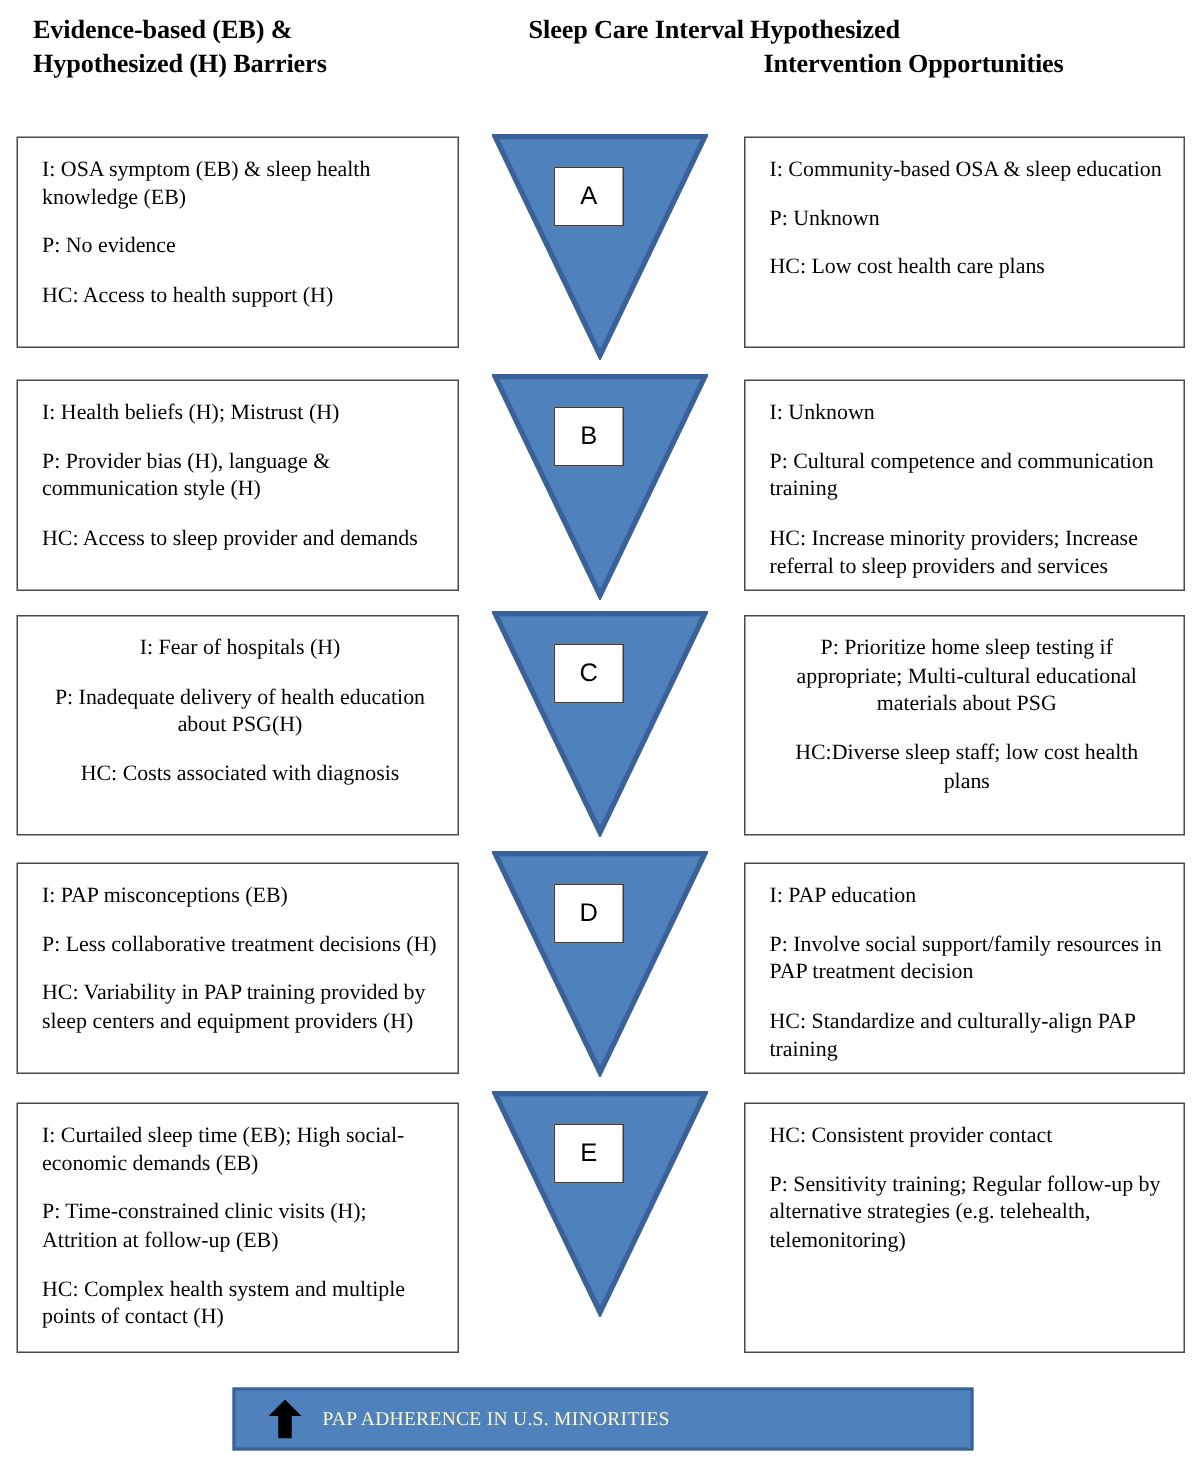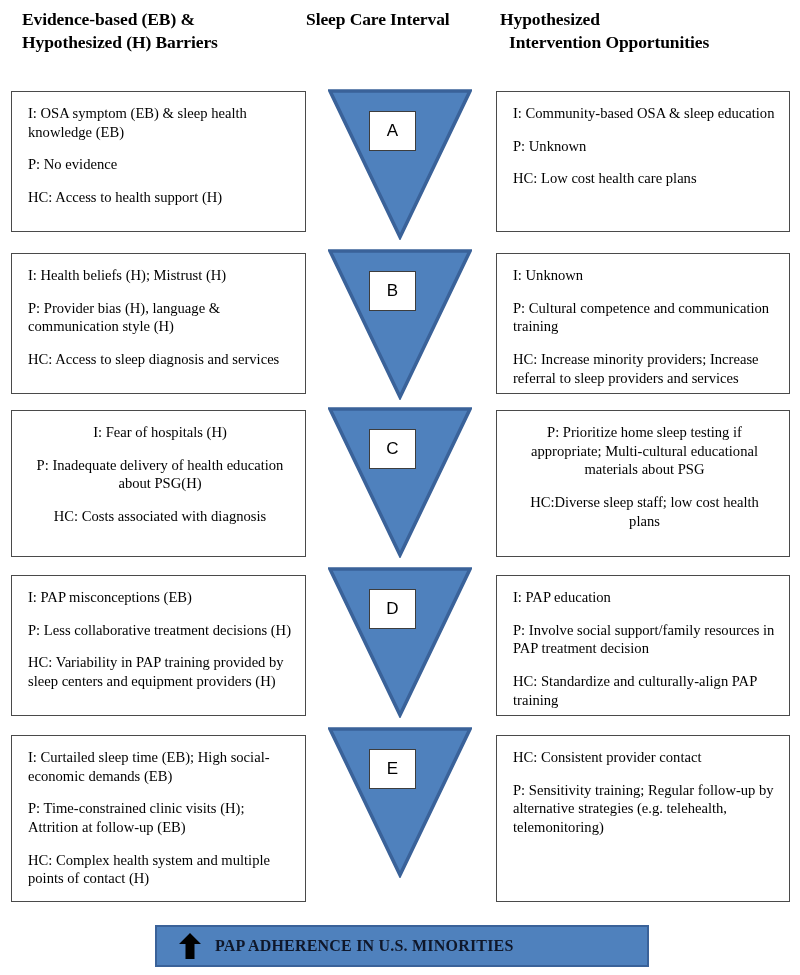--- a/index.html
+++ b/index.html
@@ -18,21 +18,21 @@
 
   
   .col-header {
     position: absolute;
     font-weight: bold;
     font-size: 17.5px;
     line-height: 1.32;
     letter-spacing: -0.1px;
   }
   #header-left  { left: 22px;  top: 8px;  width: 300px; }
-  #header-mid   { left: 306px; top: 8px;  width: 190px; text-align: left; }
+  #header-mid   { left: 306px; top: 8px;  width: 190px; text-align: right; }
   #header-right { left: 500px; top: 8px;  width: 300px; }
   #header-right .indent { padding-left: 9px; display: block; }
 
   
   .content-box {
     position: absolute;
     box-sizing: border-box;
     border: 1.4px solid #4a4a4a;
     background: #ffffff;
     padding: 12px 13px 8px 16px;
@@ -118,24 +118,24 @@
     align-items: center;
     padding-left: 22px;
   }
   #bottom-banner .arrow-up {
     flex: 0 0 auto;
     width: 22px;
     height: 26px;
     margin-right: 14px;
   }
   #bottom-banner .banner-text {
-    font-weight: bold;
-    font-size: 16px;
+    font-weight: normal;
+    font-size: 13px;
     letter-spacing: 0.2px;
-    color: #0f172a;
+    color: #fef9c3;
     white-space: nowrap;
   }
 </style>
 </head>
 <body>
 
 <div class="col-header" id="header-left">
   <span>Evidence-based (EB) &amp;</span><br>
   <span>Hypothesized (H) Barriers</span>
 </div>
@@ -151,21 +151,21 @@
 
 <div class="content-box left-box row1">
   <p class="line">I: OSA symptom (EB) &amp; sleep health knowledge (EB)</p>
   <p class="line">P: No evidence</p>
   <p class="line">HC: Access to health support (H)</p>
 </div>
 
 <div class="content-box left-box row2">
   <p class="line">I: Health beliefs (H); Mistrust (H)</p>
   <p class="line">P: Provider bias (H), language &amp; communication style (H)</p>
-  <p class="line">HC: Access to sleep diagnosis and services</p>
+  <p class="line">HC: Access to sleep provider and demands</p>
 </div>
 
 <div class="content-box left-box row3">
   <p class="line">I: Fear of hospitals (H)</p>
   <p class="line">P: Inadequate delivery of health education about PSG(H)</p>
   <p class="line">HC: Costs associated with diagnosis</p>
 </div>
 
 <div class="content-box left-box row4">
   <p class="line">I: PAP misconceptions (EB)</p>

